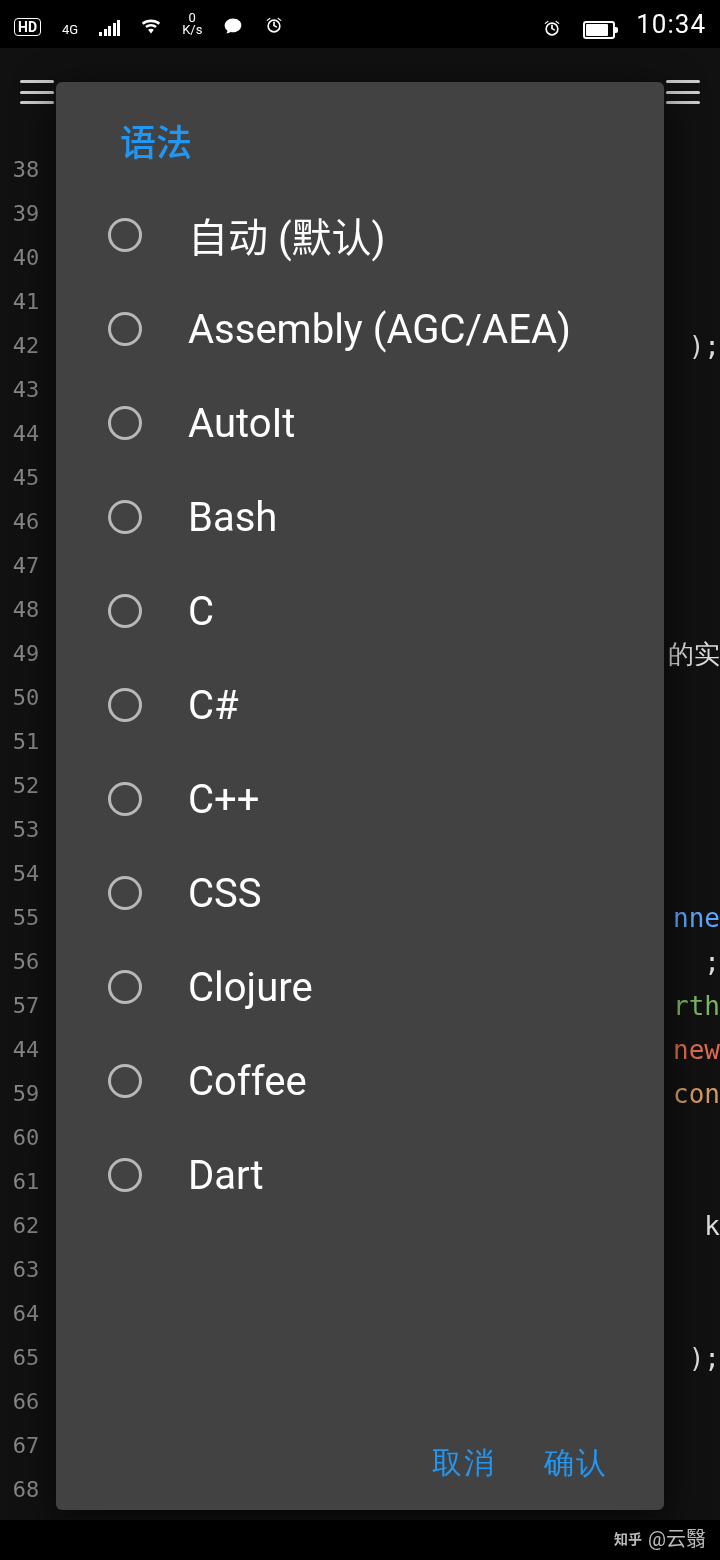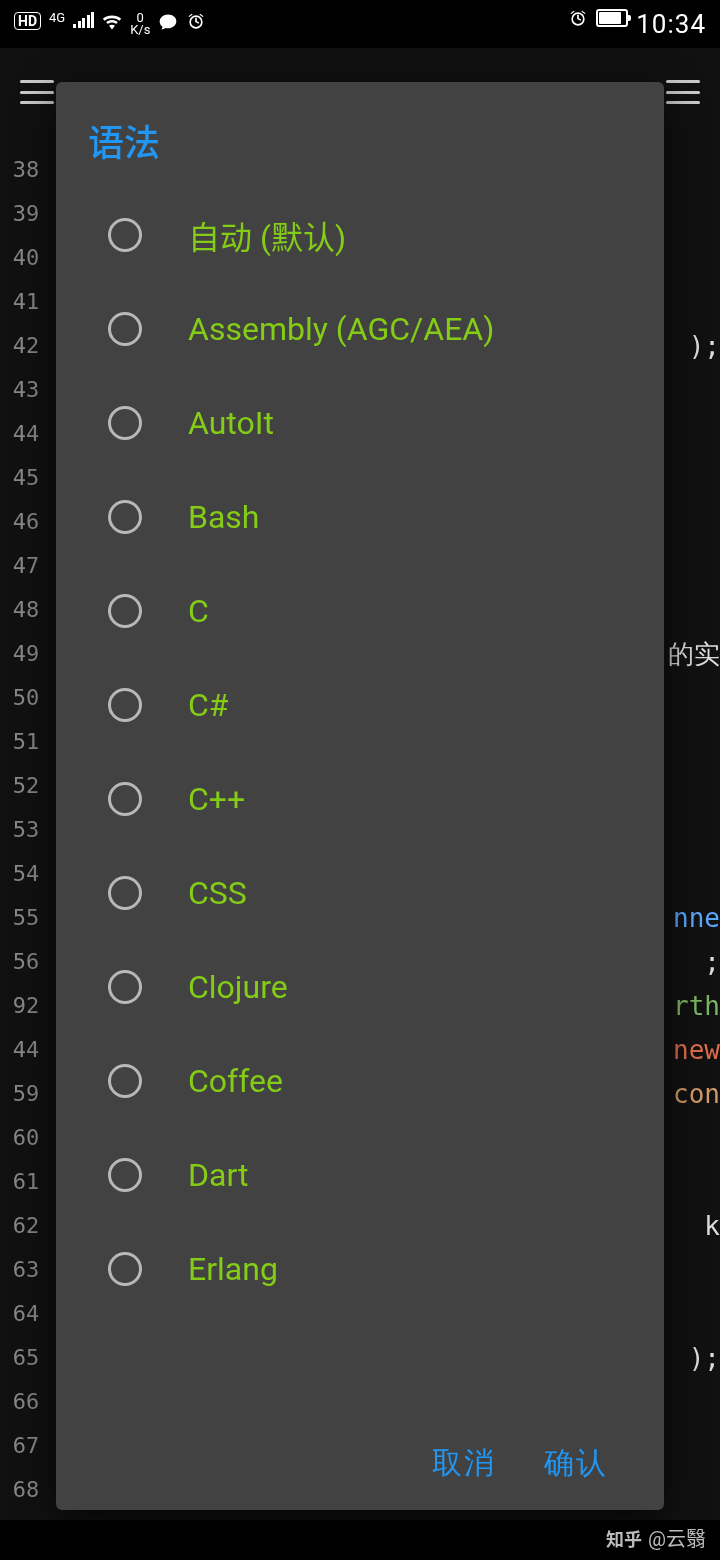--- a/index.html
+++ b/index.html
@@ -20,22 +20,22 @@
     display: flex;
     align-items: center;
     justify-content: space-between;
     padding: 0 14px;
     background: #000;
     font-size: 20px;
     color: #fff;
   }
   .status-left, .status-right {
     display: flex;
-    align-items: flex-start;
-    gap: 8px;
+    align-items: flex-end;
+    gap: 21px;
   }
   .status-left .hd {
     font-size: 14px;
     font-weight: 700;
     border: 1.5px solid #fff;
     border-radius: 4px;
     padding: 0 3px;
     line-height: 16px;
   }
   .status-left .net { font-size: 13px; line-height: 12px; display:flex; flex-direction:column; align-items:center; }
@@ -114,43 +114,43 @@
     bottom:50px;
     background:#424242;
     border-radius:6px;
     box-shadow:0 10px 40px rgba(0,0,0,0.7);
     display:flex; flex-direction:column;
     overflow:hidden;
   }
   .dialog-title {
     font-size:36px;
     color:#2196f3;
-    padding:32px 44px 18px 32px;
+    padding:32px 44px 18px 64px;
     font-weight:500;
   }
   .dialog-list {
     flex:1;
     overflow:hidden;
     padding: 4px 0 0 0;
   }
   .option {
     display:flex;
     align-items:center;
     height:94px;
     padding:0 0 0 52px;
   }
   .radio {
     width:34px; height:34px;
     border:3px solid #b8b8b8;
     border-radius:50%;
     flex-shrink:0;
   }
   .option-label {
-    font-size:32px;
-    color:#84cc16;
+    font-size:40px;
+    color:#ffffff;
     margin-left:46px;
   }
   .dialog-actions {
     display:flex;
     justify-content:flex-end;
     gap:48px;
     padding:18px 56px 26px 0;
   }
   .dlg-btn {
     background:none; border:none;
@@ -163,21 +163,21 @@
   
   .watermark {
     position:absolute;
     right:14px; bottom:8px;
     color:#bbb;
     font-size:20px;
     display:flex; align-items:center; gap:6px;
   }
   .watermark .zhihu {
     font-weight:700;
-    font-size:18px;
+    font-size:14px;
   }
 </style>
 </head>
 <body>
 
 <div class="status-bar">
   <div class="status-left">
     <span class="hd">HD</span>
     <span class="net">
       <span>4G</span>
@@ -244,21 +244,21 @@
       <div>47</div>
       <div>48</div>
       <div>49</div>
       <div>50</div>
       <div>51</div>
       <div>52</div>
       <div>53</div>
       <div>54</div>
       <div>55</div>
       <div>56</div>
-      <div>92</div>
+      <div>57</div>
       <div>44</div>
       <div>59</div>
       <div>60</div>
       <div>61</div>
       <div>62</div>
       <div>63</div>
       <div>64</div>
       <div>65</div>
       <div>66</div>
       <div>67</div>
@@ -308,24 +308,20 @@
         <div class="option-label">Clojure</div>
       </div>
       <div class="option">
         <div class="radio"></div>
         <div class="option-label">Coffee</div>
       </div>
       <div class="option">
         <div class="radio"></div>
         <div class="option-label">Dart</div>
       </div>
-      <div class="option">
-        <div class="radio"></div>
-        <div class="option-label">Erlang</div>
-      </div>
     </div>
   <div class="dialog-actions">
     <button class="dlg-btn">取消</button>
     <button class="dlg-btn">确认</button>
   </div>
 </div>
 
 <div class="watermark">
   <span class="zhihu">知乎</span>
   <span>@云翳</span>

